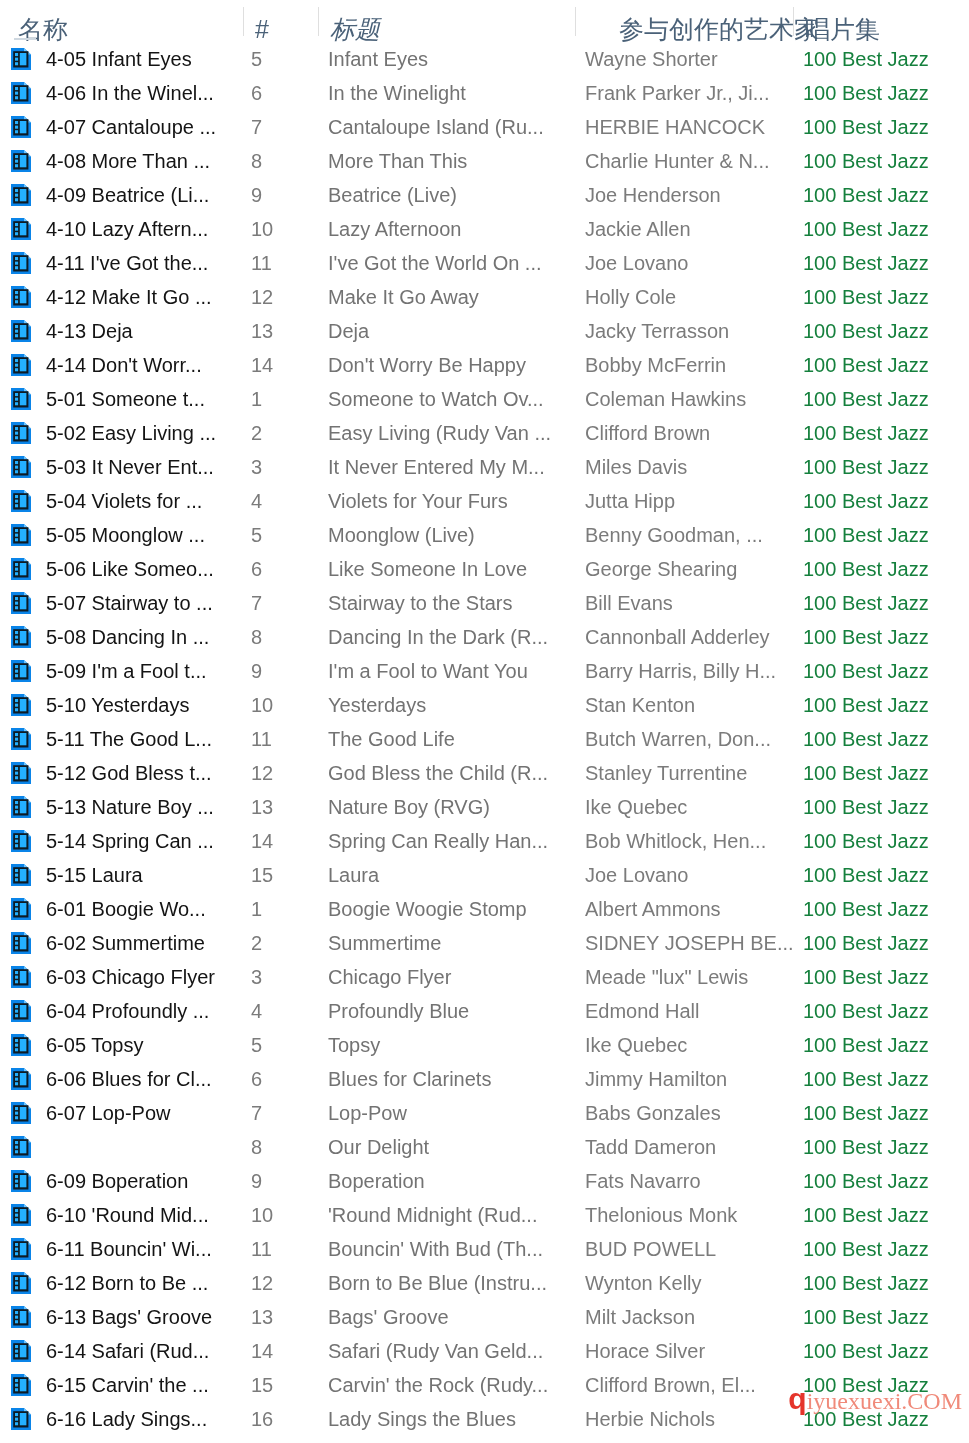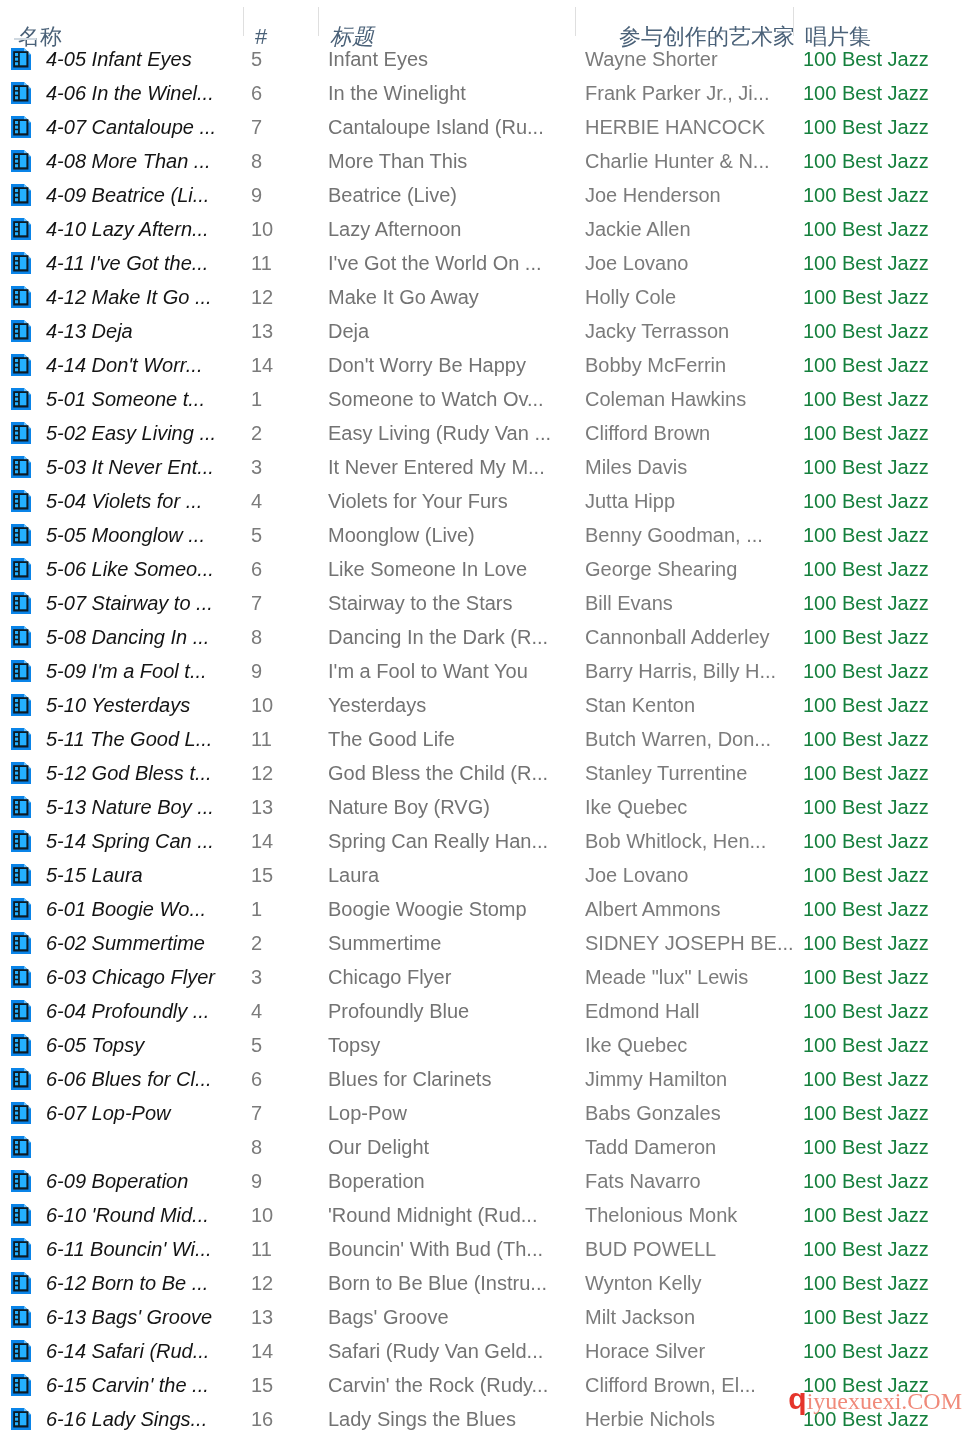--- a/index.html
+++ b/index.html
@@ -26,24 +26,24 @@
 
   
   .list-header {
     position: relative;
     height: 42px;
     background: #ffffff;
     display: block;
   }
   .hdr-cell {
     position: absolute;
-    top: 16px;
+    top: 8px;
     height: 42px;
     line-height: 42px;
-    font-size: 22px;
+    font-size: 25px;
     color: #4a6178;
     white-space: nowrap;
     overflow: hidden;
     padding-left: 10px;
     box-sizing: border-box;
   }
   .hdr-sep {
     position: absolute;
     top: 7px;
     width: 1px;
@@ -88,21 +88,20 @@
     white-space: nowrap;
     overflow: hidden;
     text-overflow: clip;
     box-sizing: border-box;
   }
   .cell-name {
     left: 8px;
     width: 237px;
     color: #141414;
     padding-left: 38px;
-    font-style: italic;
   }
   .cell-num {
     left: 251px;
     width: 70px;
     color: #7b7b7b;
   }
   .cell-title {
     left: 328px;
     width: 248px;
     color: #737373;

